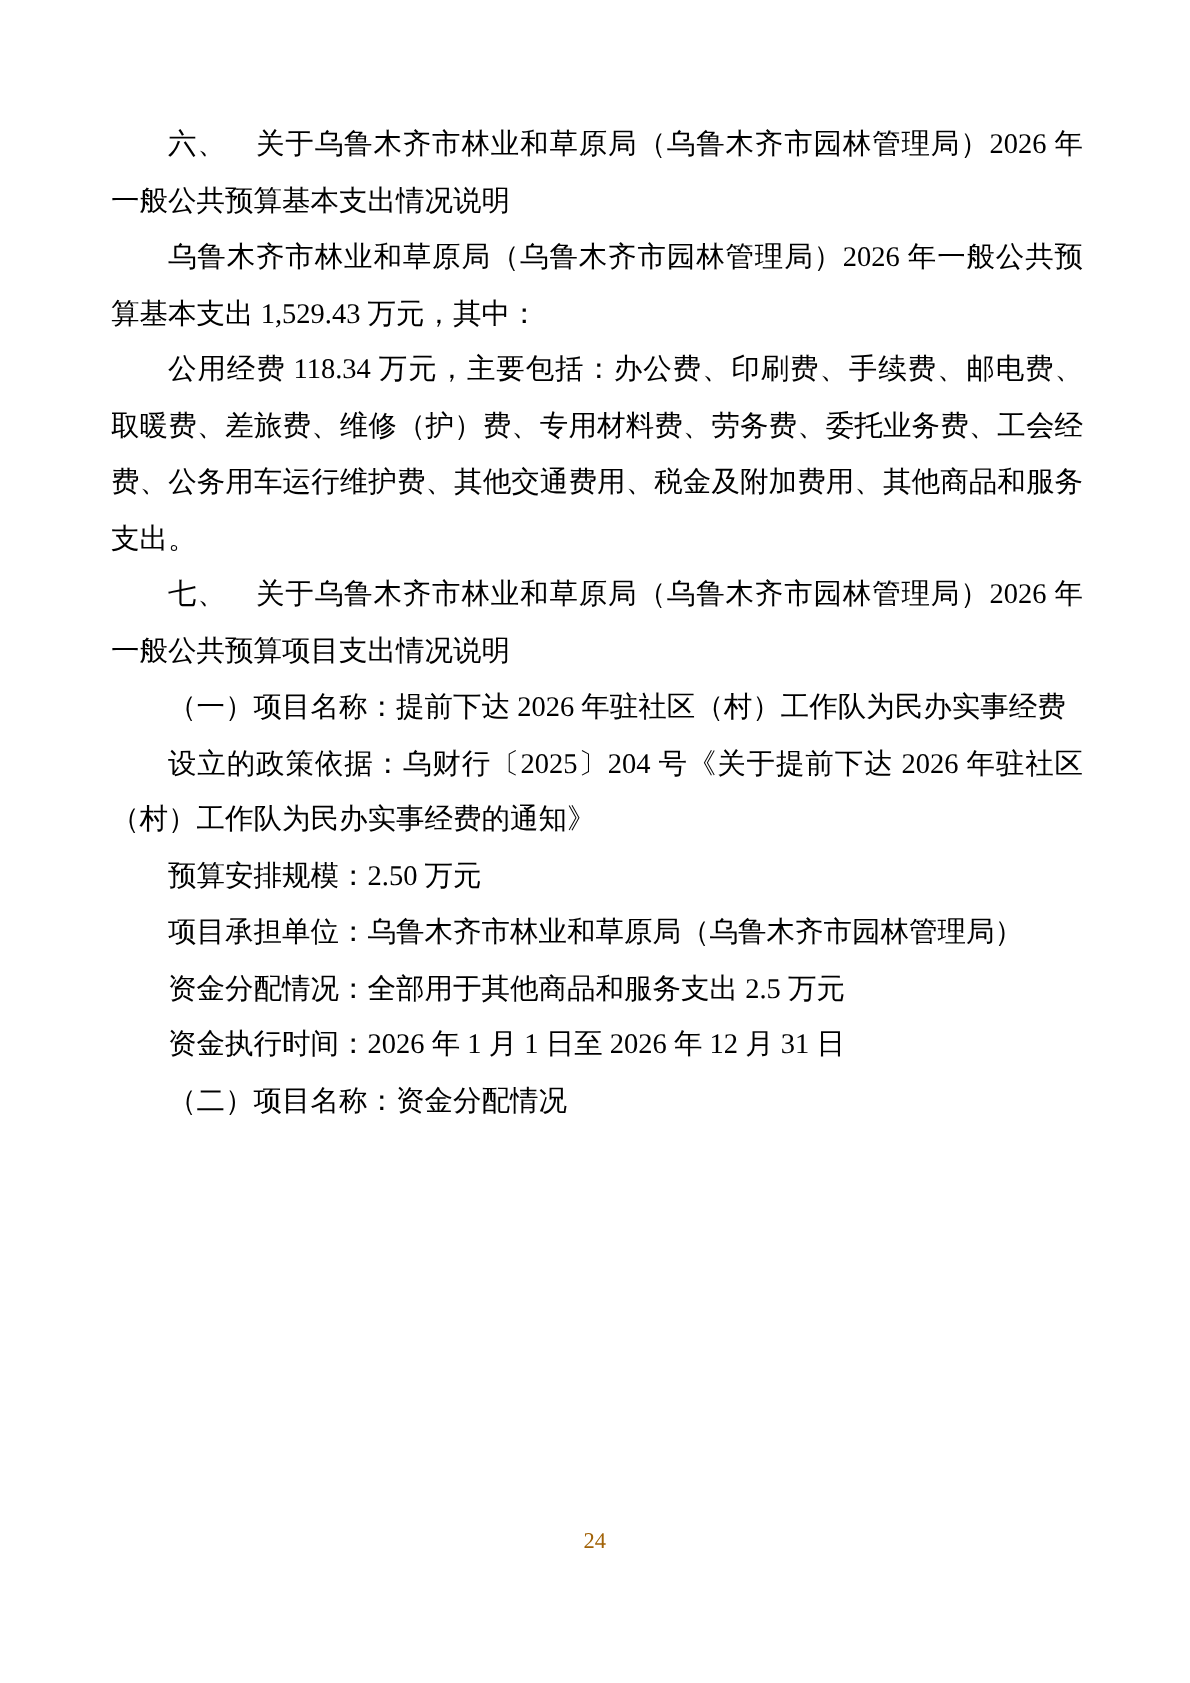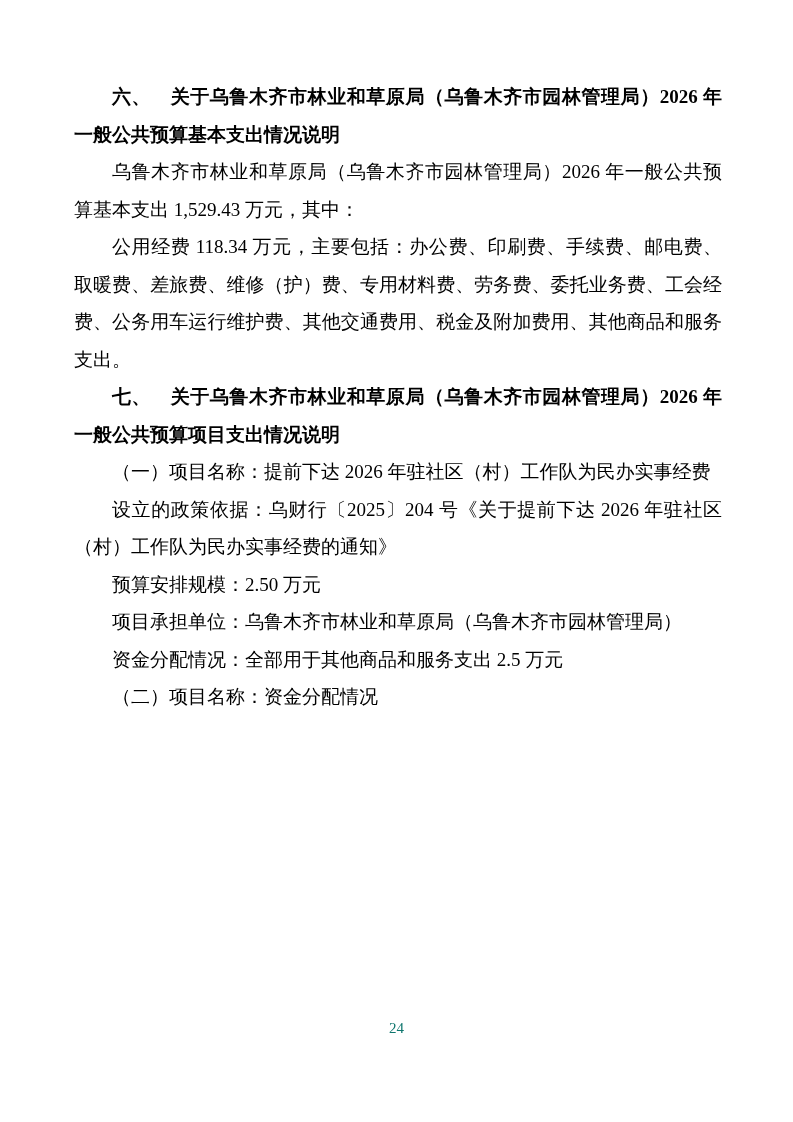--- a/index.html
+++ b/index.html
@@ -26,43 +26,44 @@
     margin: 0;
     padding: 0;
     font-size: 19px;
     line-height: 37.5px;
     text-align: justify;
     text-justify: inter-ideograph;
     text-indent: 2em;
     word-break: break-all;
   }
   .content p.heading {
-    font-weight: bold;
+    font-weight: normal;
   }
   .page-number {
     position: absolute;
     top: 1018px;
     left: 0;
     width: 100%;
     text-align: center;
     font-size: 15px;
     line-height: 20px;
-    color: #0f766e;
+    color: #a16207;
   }
 </style>
 </head>
 <body>
 
 <div class="page">
   <div class="content">
     <p class="heading">六、　关于乌鲁木齐市林业和草原局（乌鲁木齐市园林管理局）2026 年一般公共预算基本支出情况说明</p>
     <p class="body">乌鲁木齐市林业和草原局（乌鲁木齐市园林管理局）2026 年一般公共预算基本支出 1,529.43 万元，其中：</p>
     <p class="body">公用经费 118.34 万元，主要包括：办公费、印刷费、手续费、邮电费、取暖费、差旅费、维修（护）费、专用材料费、劳务费、委托业务费、工会经费、公务用车运行维护费、其他交通费用、税金及附加费用、其他商品和服务支出。</p>
     <p class="heading">七、　关于乌鲁木齐市林业和草原局（乌鲁木齐市园林管理局）2026 年一般公共预算项目支出情况说明</p>
     <p class="body">（一）项目名称：提前下达 2026 年驻社区（村）工作队为民办实事经费</p>
     <p class="body">设立的政策依据：乌财行〔2025〕204 号《关于提前下达 2026 年驻社区（村）工作队为民办实事经费的通知》</p>
     <p class="body">预算安排规模：2.50 万元</p>
     <p class="body">项目承担单位：乌鲁木齐市林业和草原局（乌鲁木齐市园林管理局）</p>
     <p class="body">资金分配情况：全部用于其他商品和服务支出 2.5 万元</p>
+    <p class="body">资金执行时间：2026 年 1 月 1 日至 2026 年 12 月 31 日</p>
     <p class="body">（二）项目名称：资金分配情况</p>
   </div>
   <div class="page-number">24</div>
 </div>
 
 </body></html>

